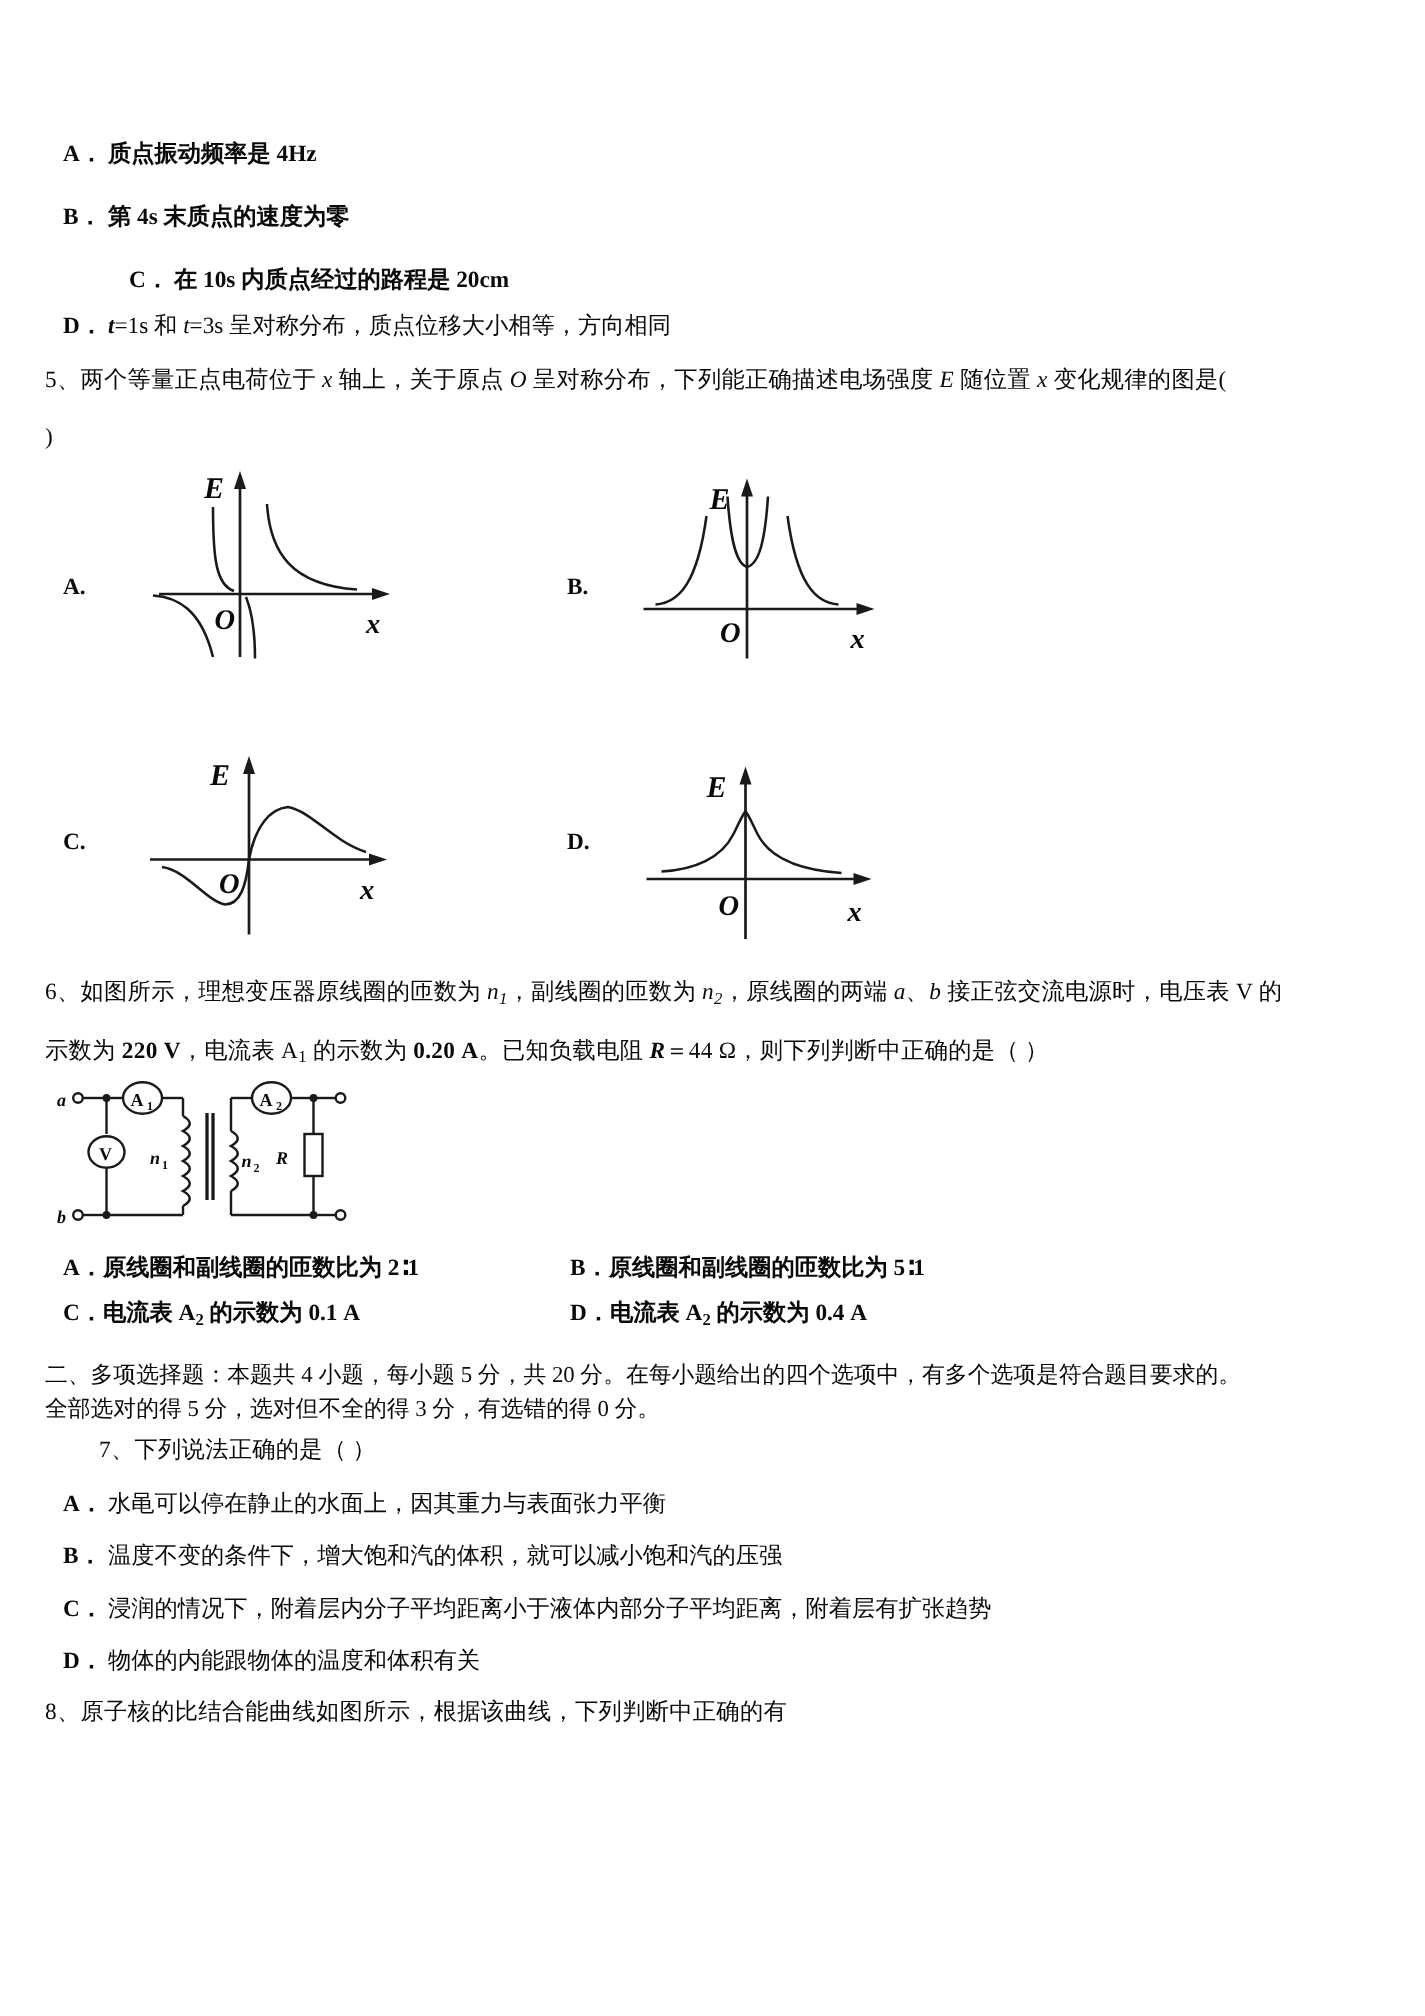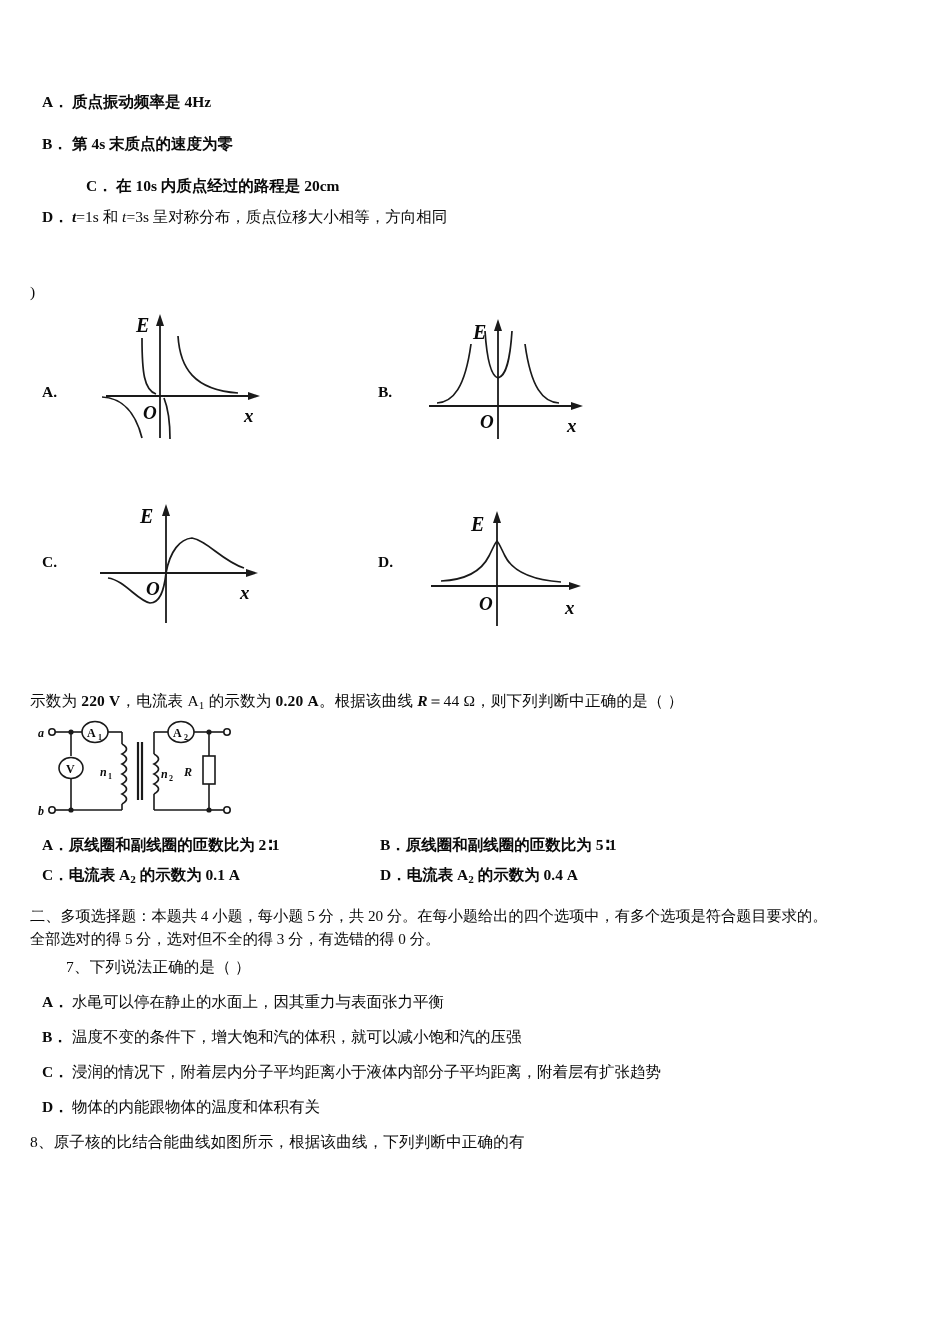--- a/index.html
+++ b/index.html
@@ -87,20 +87,23 @@
   </div>
 
   <div class="optrow" style="top:176px;margin-left:44px;">
     <span class="lab">C．</span><span class="bold">在 10s 内质点经过的路程是 20cm</span>
   </div>
 
   <div class="optrow" style="top:207px;">
     <span class="lab">D．</span><span class="bold ital">t</span><span>=1s 和 </span><span class="ital">t</span><span>=3s 呈对称分布，质点位移大小相等，方向相同</span>
   </div>
 
+  <div class="line" style="left:30px; top:245px;">
+    <span>5、</span><span>两个等量正点电荷位于 </span><span class="ital">x</span><span> 轴上，关于原点 </span><span class="ital">O</span><span> 呈对称分布，下列能正确描述电场强度 </span><span class="ital">E</span><span> 随位置 </span><span class="ital">x</span><span> 变化规律的图是(</span>
+  </div>
   <div class="line" style="left:30px; top:283px;">)</div>
 
   <div class="graphlab" style="left:42px; top:383px;">A.</div>
   <div class="graphbox" style="left:98px; top:306px;">
     <svg width="180" height="135" viewBox="0 0 180 135">
 
       <line x1="8" y1="90" x2="155" y2="90" stroke="#1a1a1a" stroke-width="1.8"></line>
       <polygon points="162,90 150,86 150,94" fill="#1a1a1a"></polygon>
 
       <line x1="62" y1="132" x2="62" y2="16" stroke="#1a1a1a" stroke-width="1.8"></line>
@@ -173,22 +176,25 @@
       <polygon points="72,13 68,25 76,25" fill="#1a1a1a"></polygon>
 
       <path d="M 16,83 C 38,82 56,74 64,58 C 68,50 70,45 72,43 C 74,45 76,50 80,58 C 88,74 108,82 136,84" fill="none" stroke="#1a1a1a" stroke-width="1.7"></path>
 
       <text x="46" y="33" font-family="'Liberation Serif', serif" font-size="20" font-style="italic" font-weight="bold" fill="#0a0a0a">E</text>
       <text x="54" y="112" font-family="'Liberation Serif', serif" font-size="19" font-style="italic" font-weight="bold" fill="#0a0a0a">O</text>
       <text x="140" y="116" font-family="'Liberation Serif', serif" font-size="19" font-style="italic" font-weight="bold" fill="#0a0a0a">x</text>
     </svg>
   </div>
 
+  <div class="line" style="left:30px; top:653px;">
+    <span>6、</span><span>如图所示，理想变压器原线圈的匝数为 </span><span class="ital">n</span><span class="sub ital">1</span><span>，副线圈的匝数为 </span><span class="ital">n</span><span class="sub ital">2</span><span>，原线圈的两端 </span><span class="ital">a</span><span>、</span><span class="ital">b</span><span> 接正弦交流电源时，电压表 V 的</span>
+  </div>
   <div class="line" style="left:30px; top:692px;">
-    <span>示数为 </span><span class="bold">220 V</span><span>，电流表 A</span><span class="sub">1</span><span> 的示数为 </span><span class="bold">0.20 A</span><span>。根据该曲线 </span><span class="ital bold">R</span><span>＝44 Ω，则下列判断中正确的是（    ）</span>
+    <span>示数为 </span><span class="bold">220 V</span><span>，电流表 A</span><span class="sub">1</span><span> 的示数为 </span><span class="bold">0.20 A</span><span>。已知负载电阻 </span><span class="ital bold">R</span><span>＝44 Ω，则下列判断中正确的是（    ）</span>
   </div>
 
   <div class="circuitbox" style="left:34px; top:718px;">
     <svg width="210" height="100" viewBox="0 0 210 100">
       <g stroke="#1a1a1a" stroke-width="1.6" fill="none">
 
         <circle cx="18" cy="14" r="3.2" fill="#ffffff"></circle>
         <line x1="21" y1="14" x2="37" y2="14"></line>
 
         <circle cx="37" cy="14" r="2.6" fill="#1a1a1a" stroke="none"></circle>

